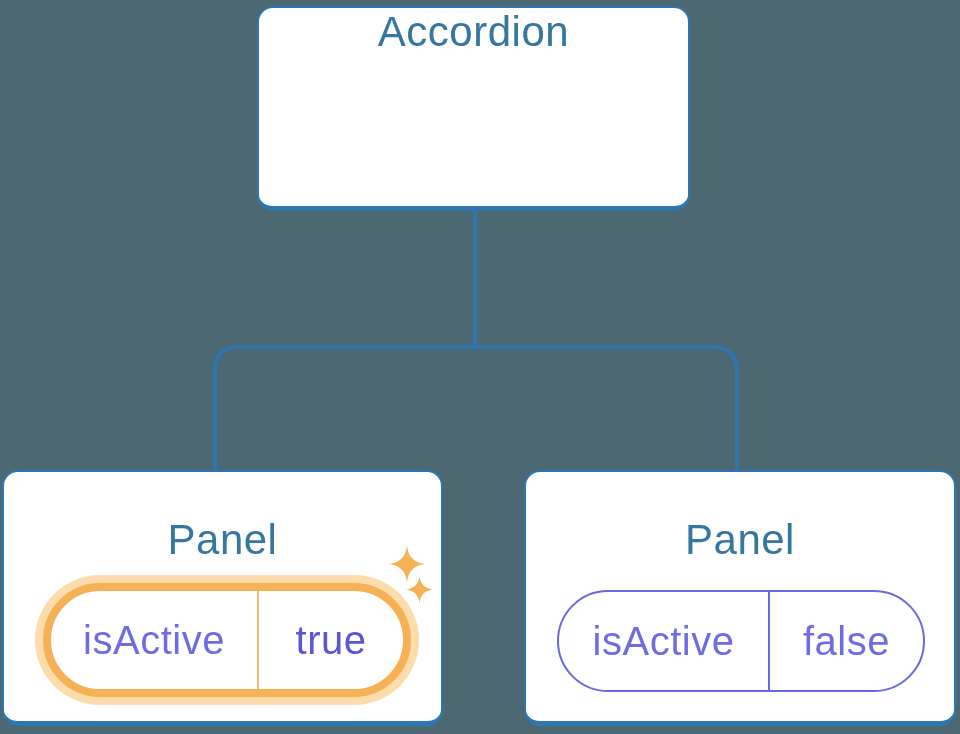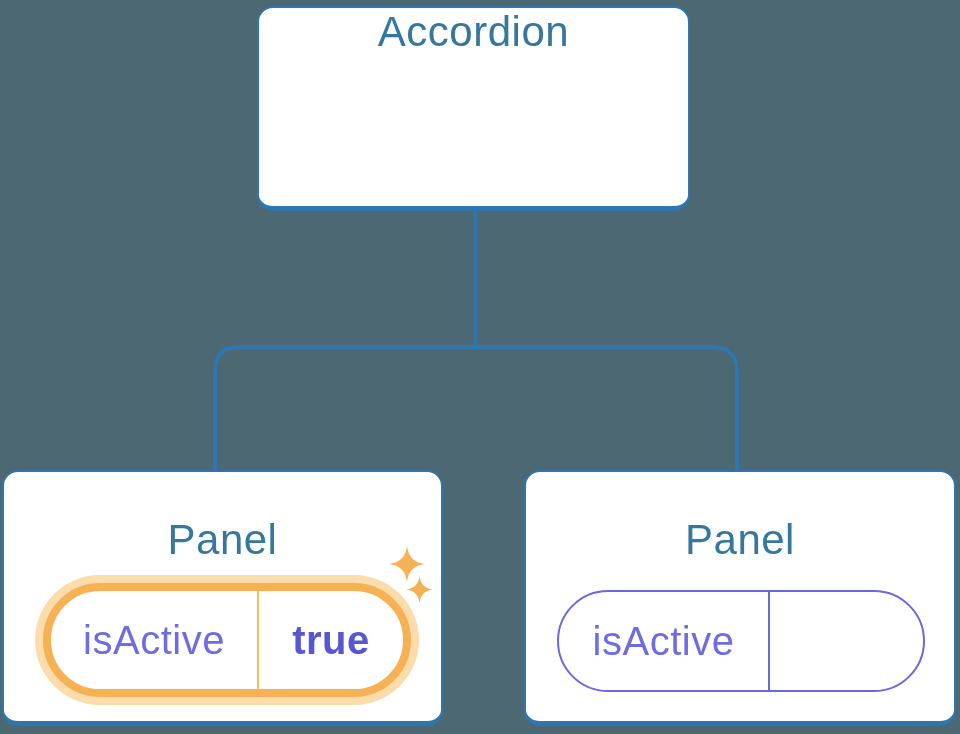--- a/index.html
+++ b/index.html
@@ -31,33 +31,33 @@
     font-size:42px; color:var(--node-text); letter-spacing:0.5px;
   }
   .panel { top:470px; height:256px; }
   #panel-active { left:2px; width:441px; }
   #panel-inactive { left:524px; width:432px; }
   .panel-title {
     position:absolute; left:0; right:0; top:44px; text-align:center;
     font-size:42px; color:var(--node-text); letter-spacing:0.5px;
   }
   .state-pill {
-    position:absolute; display:flex; background:var(--node-fill);
+    position:absolute; display:flex; background:var(--node-fill);justify-content:flex-end;
   }
   .state-pill .cell {
     display:flex; align-items:center; justify-content:center;
     font-size:40px; color:var(--state-text); letter-spacing:0.5px;
   }
   #pill-active {
     left:39px; top:111px; width:368px; height:114px;
     border:8px solid var(--active-pill-ring); border-radius:60px;
     box-shadow:0 0 0 8px var(--active-pill-glow);
   }
   #pill-active .cell-key { width:208px; border-right:2px solid var(--active-pill-divider); }
-  #pill-active .cell-value { flex:1; font-weight:bold; color:var(--state-value-active-text); }
+  #pill-active .cell-value { flex:1; font-weight:normal; color:var(--state-value-active-text); }
   #pill-inactive {
     left:31px; top:118px; width:368px; height:102px;
     border:2px solid var(--inactive-pill-border); border-radius:52px;
   }
   #pill-inactive .cell-key { width:211px; border-right:2px solid var(--inactive-pill-border); }
   #pill-inactive .cell-value { flex:1; }
   .sparkle { position:absolute; z-index:3; }
   .sparkle path { fill:var(--sparkle); }
   #sparkle-large { left:389px; top:546px; width:36px; height:36px; }
   #sparkle-small { left:406px; top:576px; width:27px; height:27px; }
@@ -88,16 +88,17 @@
     <path d="M12 0 C12.9 7.3 16.7 11.1 24 12 C16.7 12.9 12.9 16.7 12 24 C11.1 16.7 7.3 12.9 0 12 C7.3 11.1 11.1 7.3 12 0 Z"></path>
   </svg>
   <svg class="sparkle" id="sparkle-small" viewBox="0 0 24 24" xmlns="http://www.w3.org/2000/svg">
     <path d="M12 0 C12.9 7.3 16.7 11.1 24 12 C16.7 12.9 12.9 16.7 12 24 C11.1 16.7 7.3 12.9 0 12 C7.3 11.1 11.1 7.3 12 0 Z"></path>
   </svg>
 
   <div class="node panel" id="panel-inactive">
     <div class="panel-title">Panel</div>
     <div class="state-pill" id="pill-inactive">
       <div class="cell cell-key">isActive</div>
+      <div class="cell cell-value">false</div>
     </div>
   </div>
 
 </div>
 
 </body></html>

